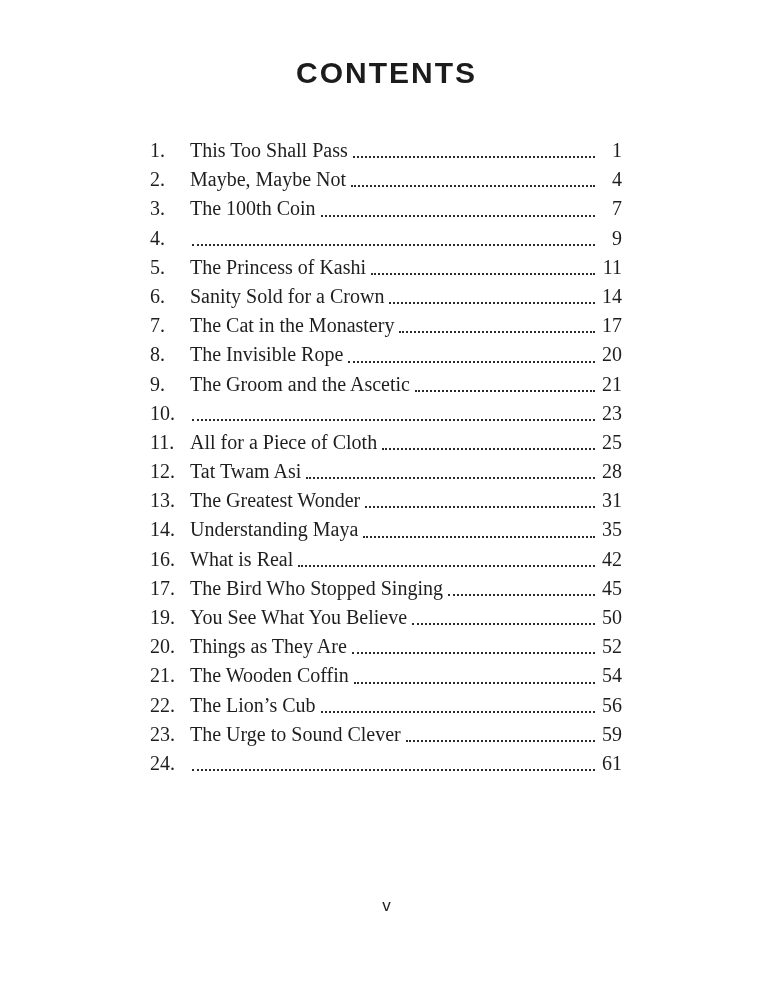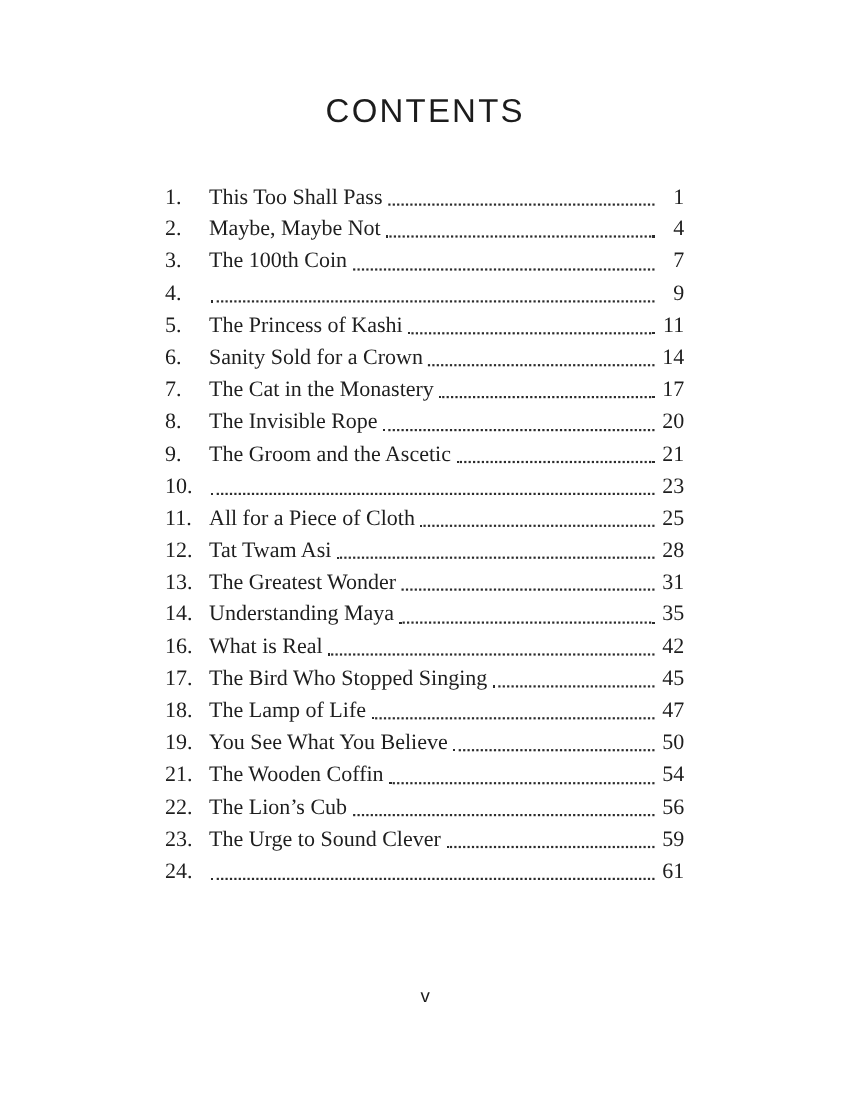--- a/index.html
+++ b/index.html
@@ -11,24 +11,24 @@
     position: relative;
     width: 773px;
     height: 1000px;
     background: #ffffff;
     overflow: hidden;
     font-family: "Liberation Serif", serif;
     color: #1e1e1e;
   }
   .heading {
     margin: 0;
-    padding-top: 87px;
+    padding-top: 58px;
     text-align: center;
     font-family: "Liberation Sans", sans-serif;
-    font-weight: 400;
+    font-weight: 700;
     font-size: 30px;
     line-height: 30px;
     letter-spacing: 2px;
     color: #1c1c1c;
   }
   .toc {
     list-style: none;
     margin: 48px 151px 0 150px;
     padding: 0;
   }
@@ -167,32 +167,32 @@
     <span class="leader"></span>
     <span class="pg">42</span>
   </li>
       <li class="row">
     <span class="num">17.</span>
     <span class="title">The Bird Who Stopped Singing</span>
     <span class="leader"></span>
     <span class="pg">45</span>
   </li>
       <li class="row">
-    <span class="num">18.</span>
-    <span class="title">The Lamp of Life</span>
-    <span class="leader"></span>
-    <span class="pg">47</span>
-  </li>
-      <li class="row">
     <span class="num">19.</span>
     <span class="title">You See What You Believe</span>
     <span class="leader"></span>
     <span class="pg">50</span>
   </li>
       <li class="row">
+    <span class="num">20.</span>
+    <span class="title">Things as They Are</span>
+    <span class="leader"></span>
+    <span class="pg">52</span>
+  </li>
+      <li class="row">
     <span class="num">21.</span>
     <span class="title">The Wooden Coffin</span>
     <span class="leader"></span>
     <span class="pg">54</span>
   </li>
       <li class="row">
     <span class="num">22.</span>
     <span class="title">The Lion’s Cub</span>
     <span class="leader"></span>
     <span class="pg">56</span>

